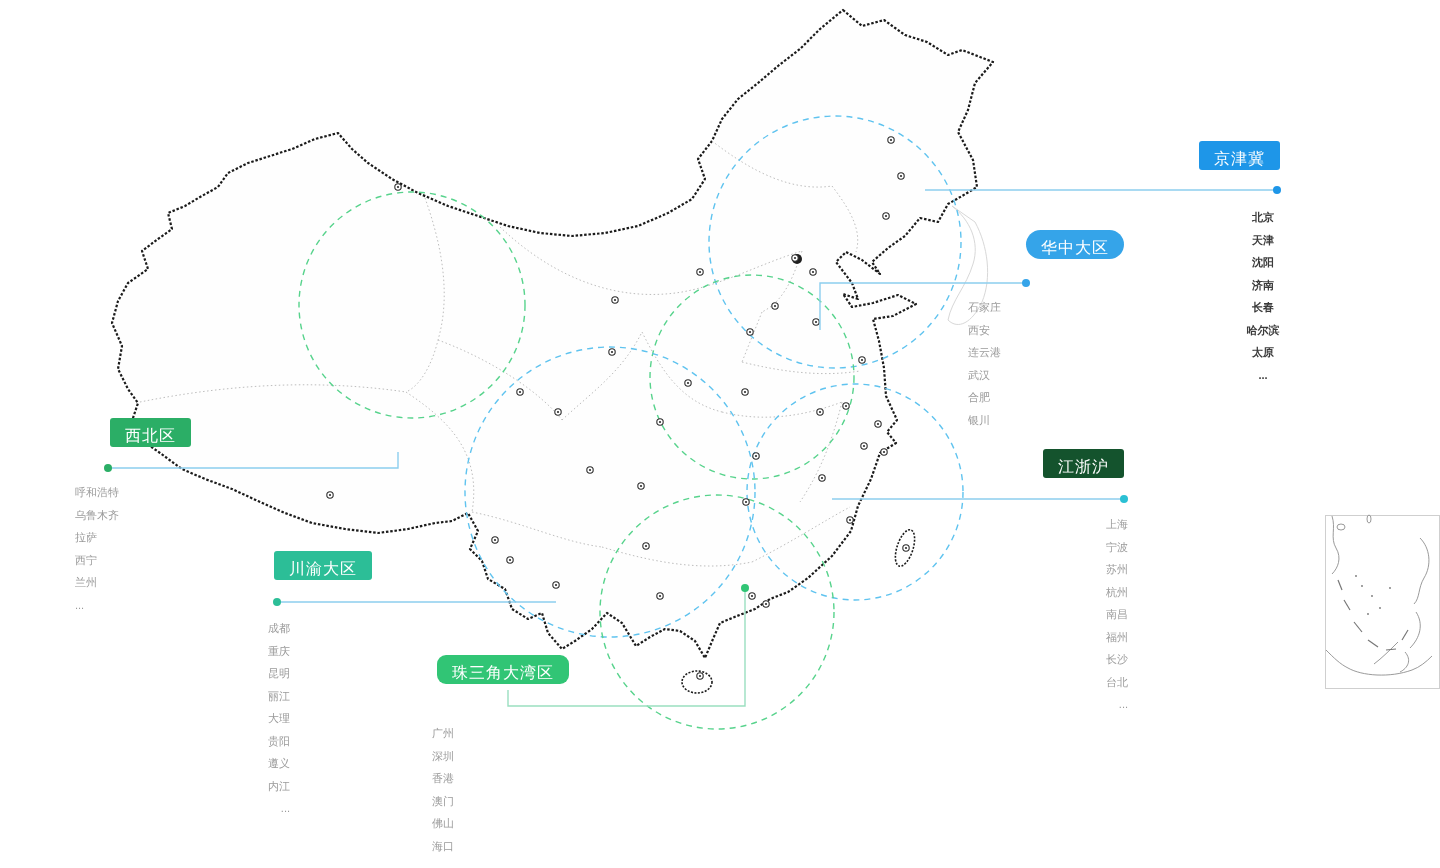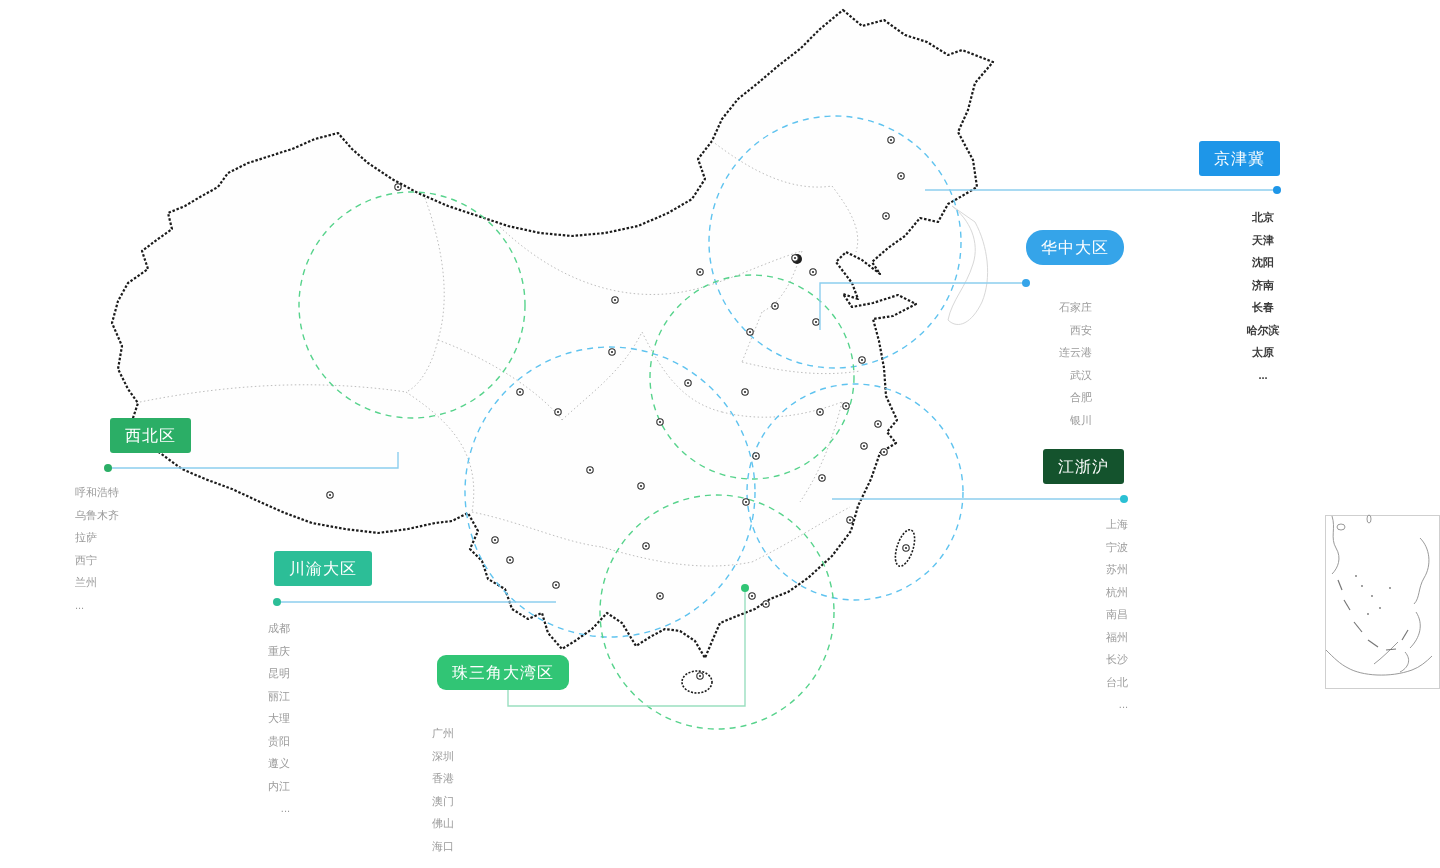--- a/index.html
+++ b/index.html
@@ -26,36 +26,36 @@
   .mk-o{fill:#ffffff;stroke:#2e2e2e;stroke-width:1.1;}
   .mk-i{fill:#2e2e2e;}
 
   .inset-box{fill:#ffffff;stroke:#cfcfcf;stroke-width:1;}
   .inset-line{fill:none;stroke:#8f8f8f;stroke-width:0.9;}
   .inset-dash{stroke:#777777;stroke-width:1.2;}
   .inset-dot{fill:#777777;stroke:none;}
 
   
   .badge{
-    position:absolute;height:35px;line-height:35px;padding:0 15px;
+    position:absolute;height:29px;line-height:35px;padding:0 15px;
     border-radius:3px;color:#ffffff;font-size:16px;letter-spacing:1px;
     white-space:nowrap;
   }
   .b-jjj{left:1199px;top:141px;}
   .b-hz {left:1026px;top:230px;}
   .b-xb {left:110px; top:418px;}
   .b-jzh{left:1043px;top:449px;}
   .b-cy {left:274px; top:551px;}
   .b-zsj{left:437px; top:655px;border-radius:9px;}
 
   
   .citylist{position:absolute;font-size:11px;line-height:22.5px;color:var(--city-text);}
   .citylist.dark{color:var(--city-text-dark);font-weight:bold;}
   .l-jjj{left:1199px;top:206px;width:128px;text-align:center;}
-  .l-hz {left:932px; top:296px;width:160px;text-align:right;}
+  .l-hz {left:968px; top:296px;width:160px;text-align:left;}
   .l-xb {left:75px;  top:481px;text-align:left;}
   .l-jzh{left:968px; top:513px;width:160px;text-align:right;}
   .l-cy {left:268px; top:617px;text-align:right;}
   .l-zsj{left:432px; top:722px;text-align:left;}
 </style>
 </head>
 <body>
 
 <svg id="map-layer" width="1440" height="868" viewBox="0 0 1440 868" xmlns="http://www.w3.org/2000/svg">
   <defs>

